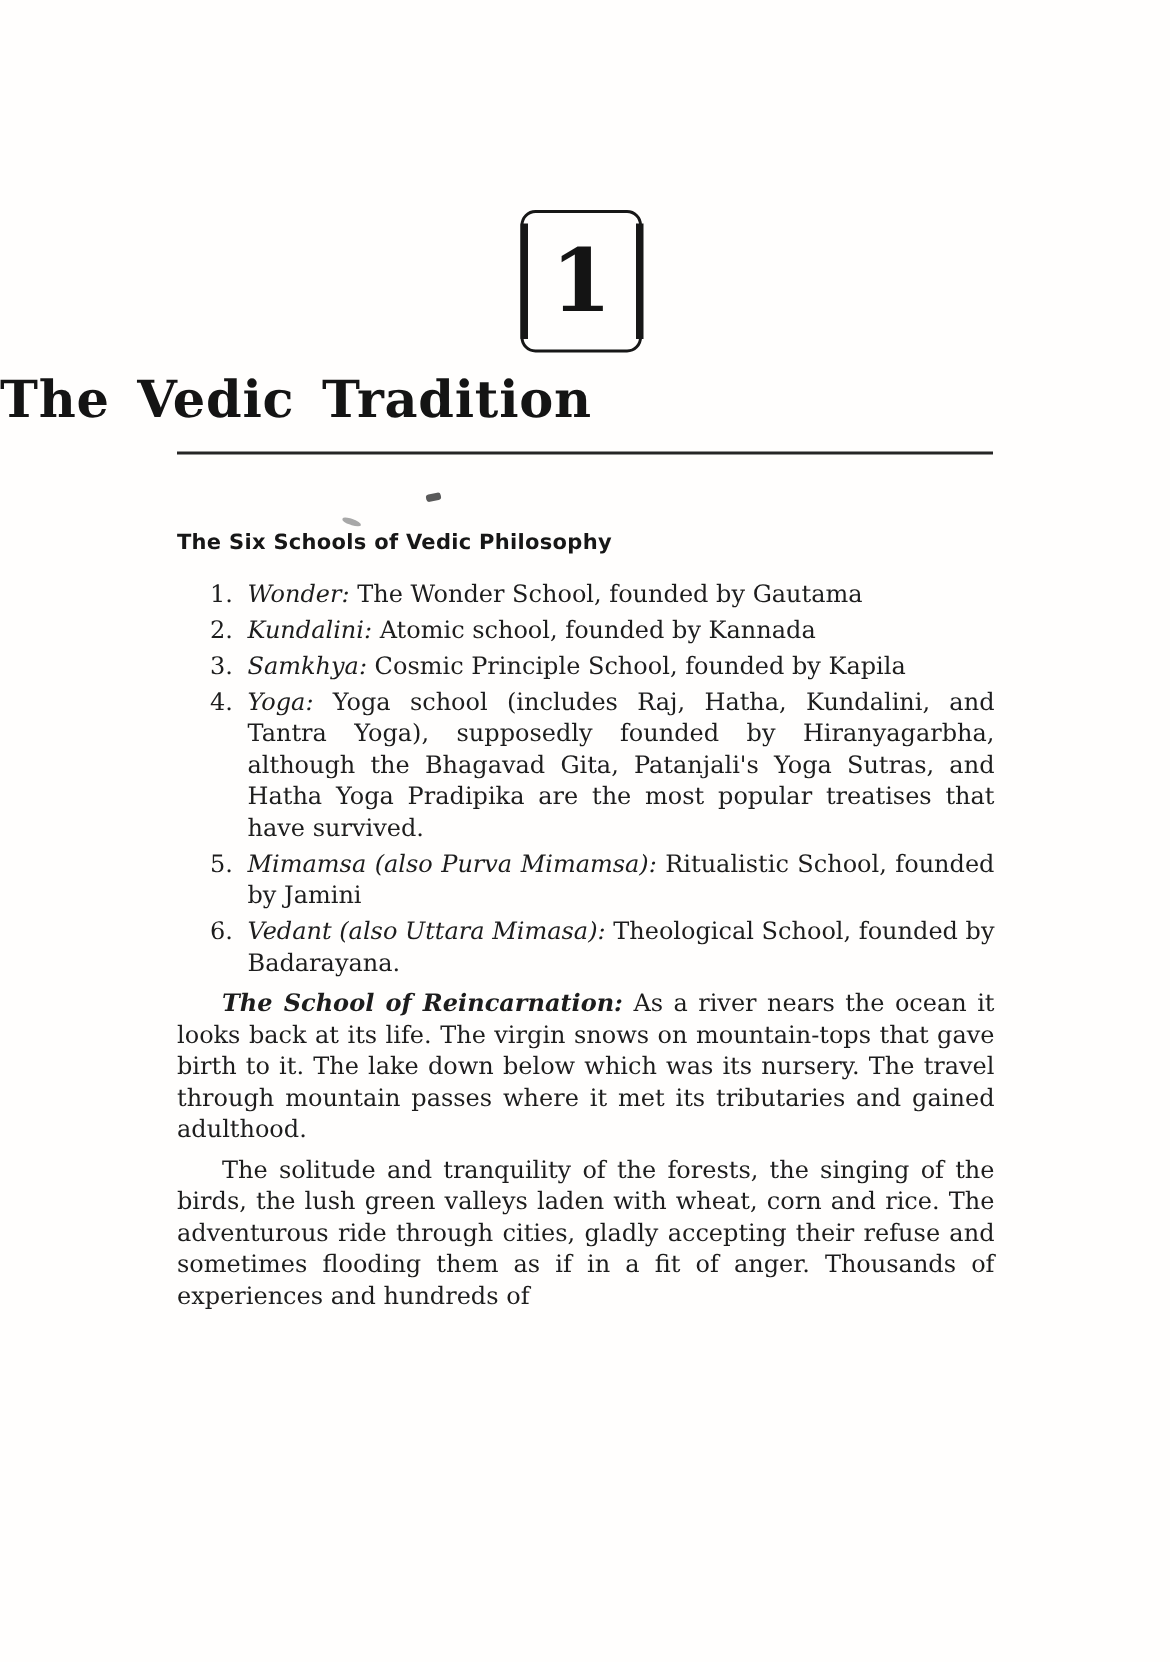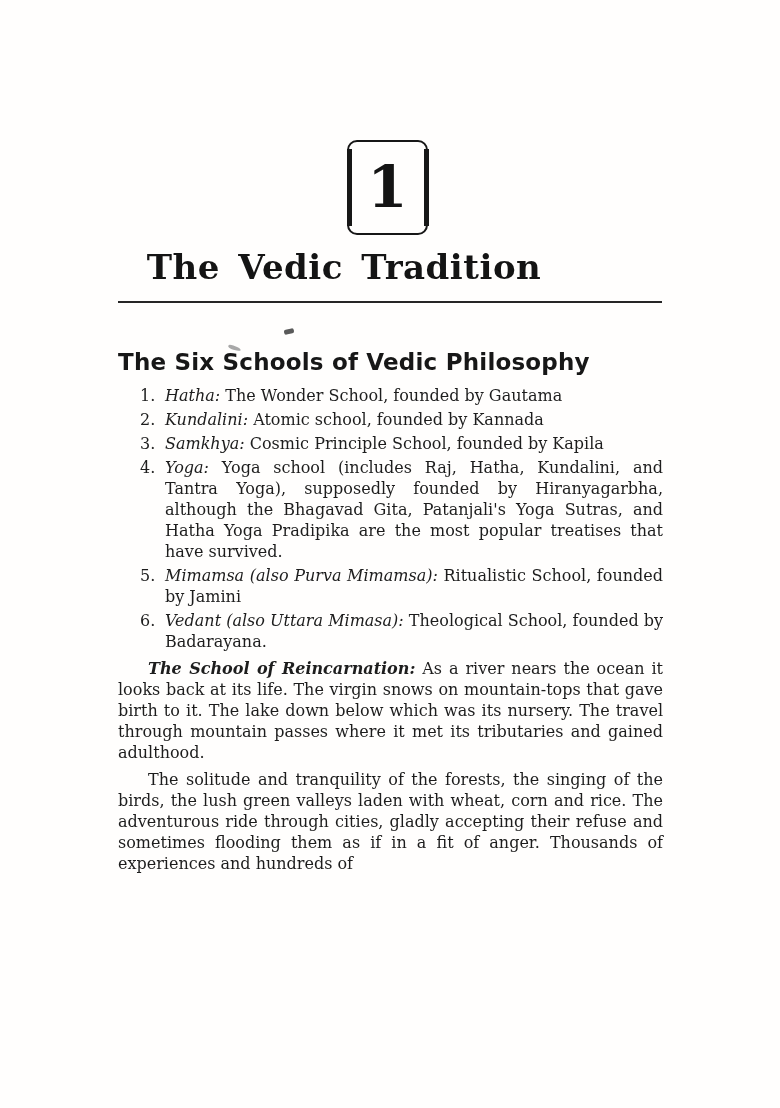--- a/index.html
+++ b/index.html
@@ -41,21 +41,20 @@
     line-height: 90px;
     color: #141414;
   }
 
   
   .title {
     position: absolute;
     top: 247px;
     left: 0;
     width: 688px;
-    text-align: center;
     font-size: 34px;
     font-weight: 700;
     letter-spacing: 0.5px;
     word-spacing: 6px;
     color: #141414;
   }
   .rule {
     position: absolute;
     top: 301px;
     left: 118px;
@@ -73,21 +72,21 @@
   .content {
     position: absolute;
     left: 118px;
     top: 351px;
     width: 545px;
     font-size: 16px;
     line-height: 21px;
   }
   h2 {
     font-family: "DejaVu Sans", sans-serif;
-    font-size: 23px;
+    font-size: 14px;
     font-weight: 700;
     color: #171717;
     letter-spacing: 0.2px;
     margin: 0 0 12px 0;
     line-height: 22px;
   }
   h2.mt { margin-top: 17px; margin-bottom: 9px; }
 
   ol.schools { list-style: none; }
   ol.schools li {
@@ -124,21 +123,21 @@
 
   <div class="speck speck1"></div>
   <div class="speck speck2"></div>
 
   <div class="content">
 
     <h2>The Six Schools of Vedic Philosophy</h2>
 
     <ol class="schools">
       <li>
-        <span class="num">1.</span><span class="term">Hatha:</span><span> The Wonder School, founded by Gautama</span>
+        <span class="num">1.</span><span class="term">Wonder:</span><span> The Wonder School, founded by Gautama</span>
       </li>
       <li>
         <span class="num">2.</span><span class="term">Kundalini:</span><span> Atomic school, founded by Kannada</span>
       </li>
       <li>
         <span class="num">3.</span><span class="term">Samkhya:</span><span> Cosmic Principle School, founded by Kapila</span>
       </li>
       <li>
         <span class="num">4.</span><span class="term">Yoga:</span><span> Yoga school (includes Raj, Hatha, Kundalini, and Tantra Yoga), supposedly founded by Hiranyagarbha, although the Bhagavad Gita, Patanjali's Yoga Sutras, and Hatha Yoga Pradipika are the most popular treatises that have survived.</span>
       </li>

